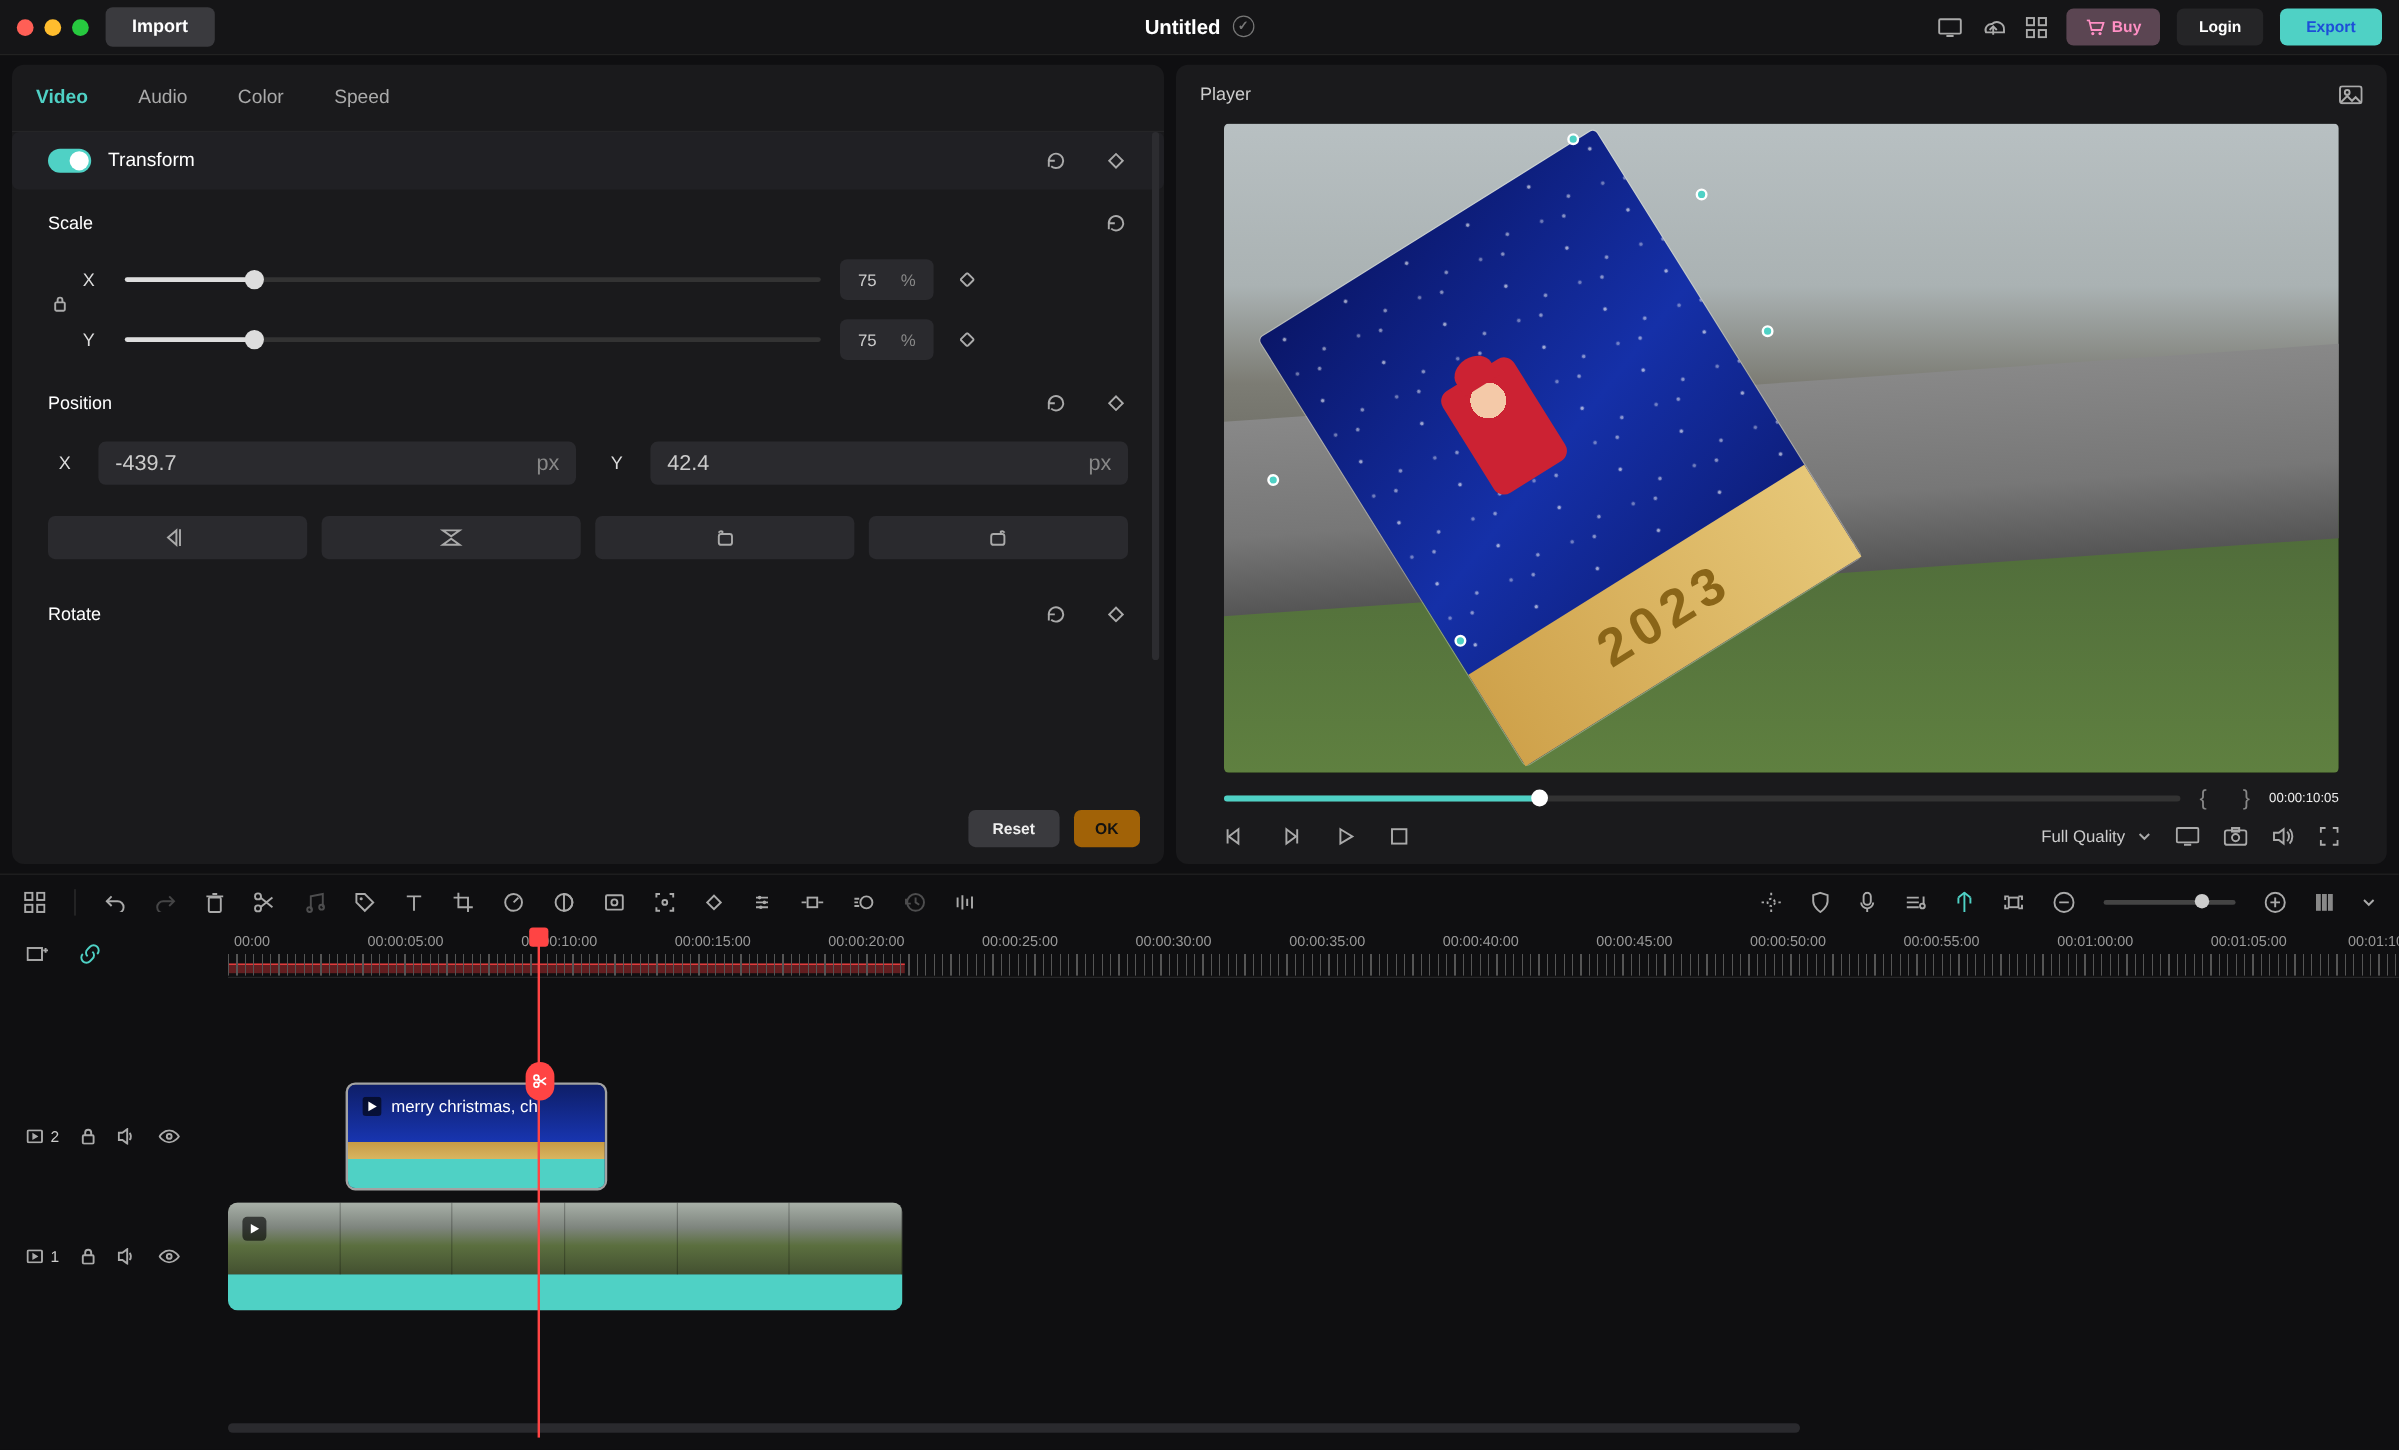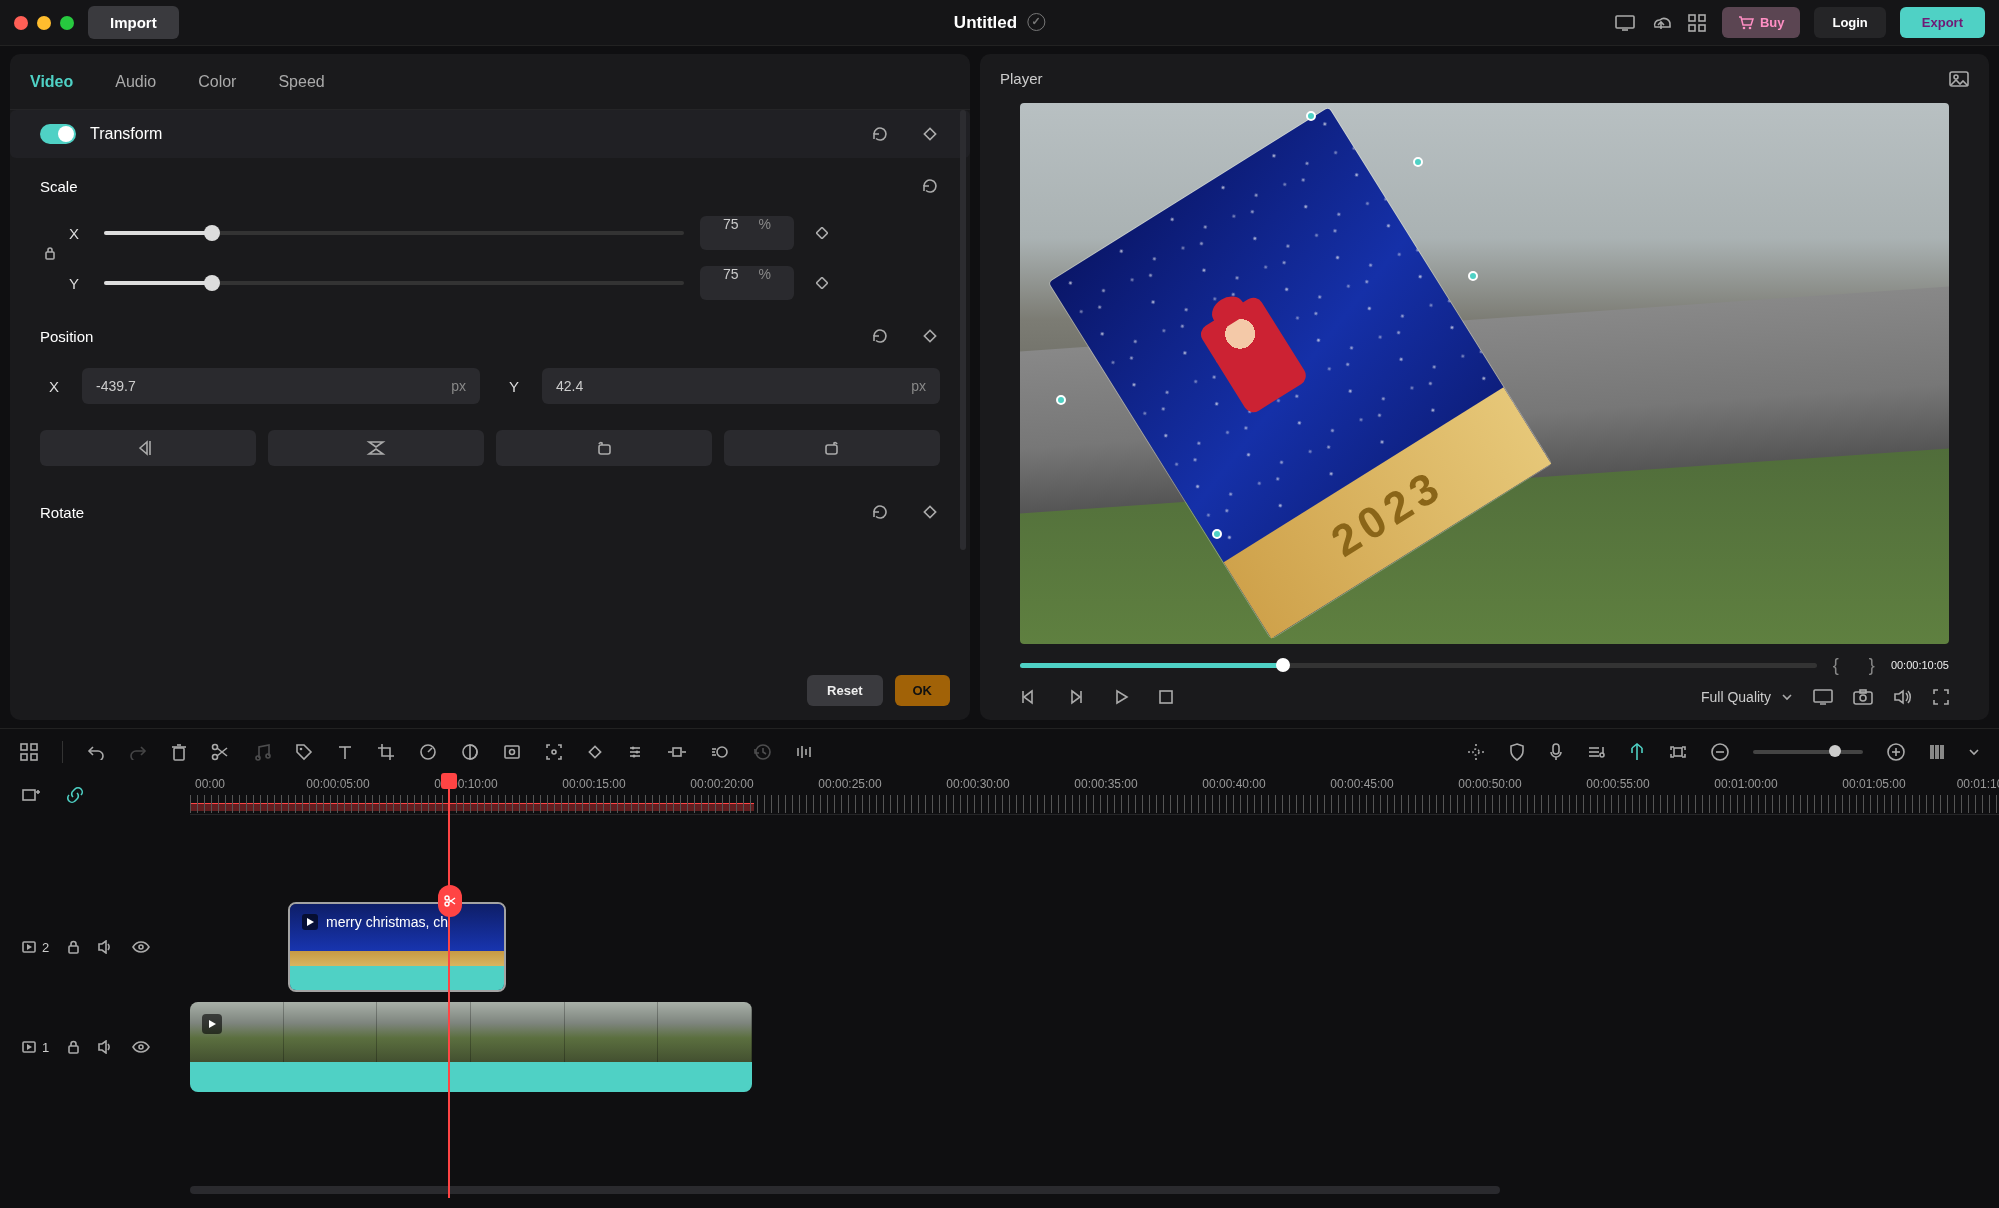--- a/index.html
+++ b/index.html
@@ -13,21 +13,21 @@
 .tl.r { background: #ff5f56; }
 .tl.y { background: #ffbd2e; }
 .tl.g { background: #27c93f; }
 .import-btn { background: #3a3a3e; color: #fff; padding: 8px 22px; border-radius: 6px; font-size: 15px; font-weight: 600; }
 .title-center { position: absolute; left: 50%; transform: translateX(-50%); display: flex; align-items: flex-start; gap: 10px; font-size: 17px; font-weight: 600; color: #fff; }
 .saved-icon { width: 18px; height: 18px; border: 1.5px solid #777; border-radius: 50%; display: flex; align-items: center; justify-content: center; font-size: 11px; color: #777; }
 .topbar-right { display: flex; align-items: center; gap: 14px; }
 .tr-icon { width: 22px; height: 22px; display: flex; align-items: center; justify-content: center; cursor: pointer; }
 .buy-btn { background: #5b4552; color: #ff8fc4; padding: 8px 16px; border-radius: 6px; font-weight: 600; display: flex; align-items: center; gap: 6px; }
 .login-btn { background: #252527; padding: 8px 18px; border-radius: 6px; font-weight: 600; color: #fff; }
-.export-btn { background: #4fd1c5; color: #701a75; padding: 8px 22px; border-radius: 6px; font-weight: 600; }
+.export-btn { background: #4fd1c5; color: #1d4ed8; padding: 8px 22px; border-radius: 6px; font-weight: 600; }
 
 
 .main-area { display: flex; height: 682px; padding: 8px 10px; gap: 10px; }
 .panel-left { width: 960px; background: #1a1a1c; border-radius: 10px; display: flex; flex-direction: column; overflow: hidden; }
 .panel-right { flex: 1; background: #1a1a1c; border-radius: 10px; display: flex; flex-direction: column; overflow: hidden; }
 
 
 .main-tabs { display: flex; padding: 0 20px; gap: 42px; height: 56px; align-items: center; border-bottom: 1px solid #252527; }
 .main-tab { font-size: 16px; color: #aaa; cursor: pointer; font-weight: 500; }
 .main-tab.active { color: #4fd1c5; font-weight: 700; }
@@ -48,27 +48,27 @@
 .reset-icon, .key-icon { width: 20px; height: 20px; display: flex; align-items: center; justify-content: center; cursor: pointer; }
 
 .prop-label { font-size: 15px; color: #fff; padding: 18px 0 12px 0; display: flex; justify-content: space-between; align-items: center; }
 
 .slider-row { display: flex; align-items: center; gap: 16px; padding: 8px 0; }
 .axis-label { width: 28px; text-align: center; font-size: 15px; color: #ddd; }
 .lock-col { width: 20px; display: flex; align-items: center; justify-content: center; color: #888; }
 .slider-track { flex: 1; height: 4px; background: #333; border-radius: 2px; position: relative; max-width: 580px; }
 .slider-fill { height: 100%; background: #ddd; border-radius: 2px; width: 18.7%; }
 .slider-thumb { width: 16px; height: 16px; background: #ddd; border-radius: 50%; position: absolute; top: -6px; left: 18.7%; transform: translateX(-50%); }
-.value-box { width: 94px; height: 34px; background: #2a2a2e; border-radius: 6px; display: flex; align-items: flex-start; justify-content: center; font-size: 14px; gap: 20px; }
+.value-box { width: 78px; height: 34px; background: #2a2a2e; border-radius: 6px; display: flex; align-items: center; justify-content: center; font-size: 14px; gap: 20px; }
 .value-box span:last-child { color: #888; }
 .key-slot { width: 24px; display: flex; justify-content: center; }
 
 .pos-row { display: flex; gap: 20px; padding: 10px 0 18px 0; }
 .pos-field { display: flex; align-items: center; gap: 14px; flex: 1; }
-.pos-input { flex: 1; height: 36px; background: #2a2a2e; border-radius: 6px; display: flex; align-items: center; justify-content: space-between; padding: 0 14px; font-size: 14px; gap: 40px; }
+.pos-input { flex: 1; height: 36px; background: #2a2a2e; border-radius: 6px; display: flex; align-items: center; justify-content: space-between; padding: 0 14px; font-size: 18px; gap: 40px; }
 .pos-unit { color: #888; }
 
 .flip-row { display: flex; gap: 12px; padding: 8px 0 18px 0; }
 .flip-btn { flex: 1; height: 36px; background: #2a2a2e; border-radius: 6px; display: flex; align-items: center; justify-content: center; cursor: pointer; }
 
 .footer-btns { display: flex; justify-content: flex-end; gap: 12px; padding: 14px 20px; }
 .reset-btn { background: #3a3a3e; padding: 8px 20px; border-radius: 6px; font-weight: 600; color: #eee; }
 .ok-btn { background: #a16207; color: #111; padding: 8px 18px; border-radius: 6px; font-weight: 700; }
 
 

